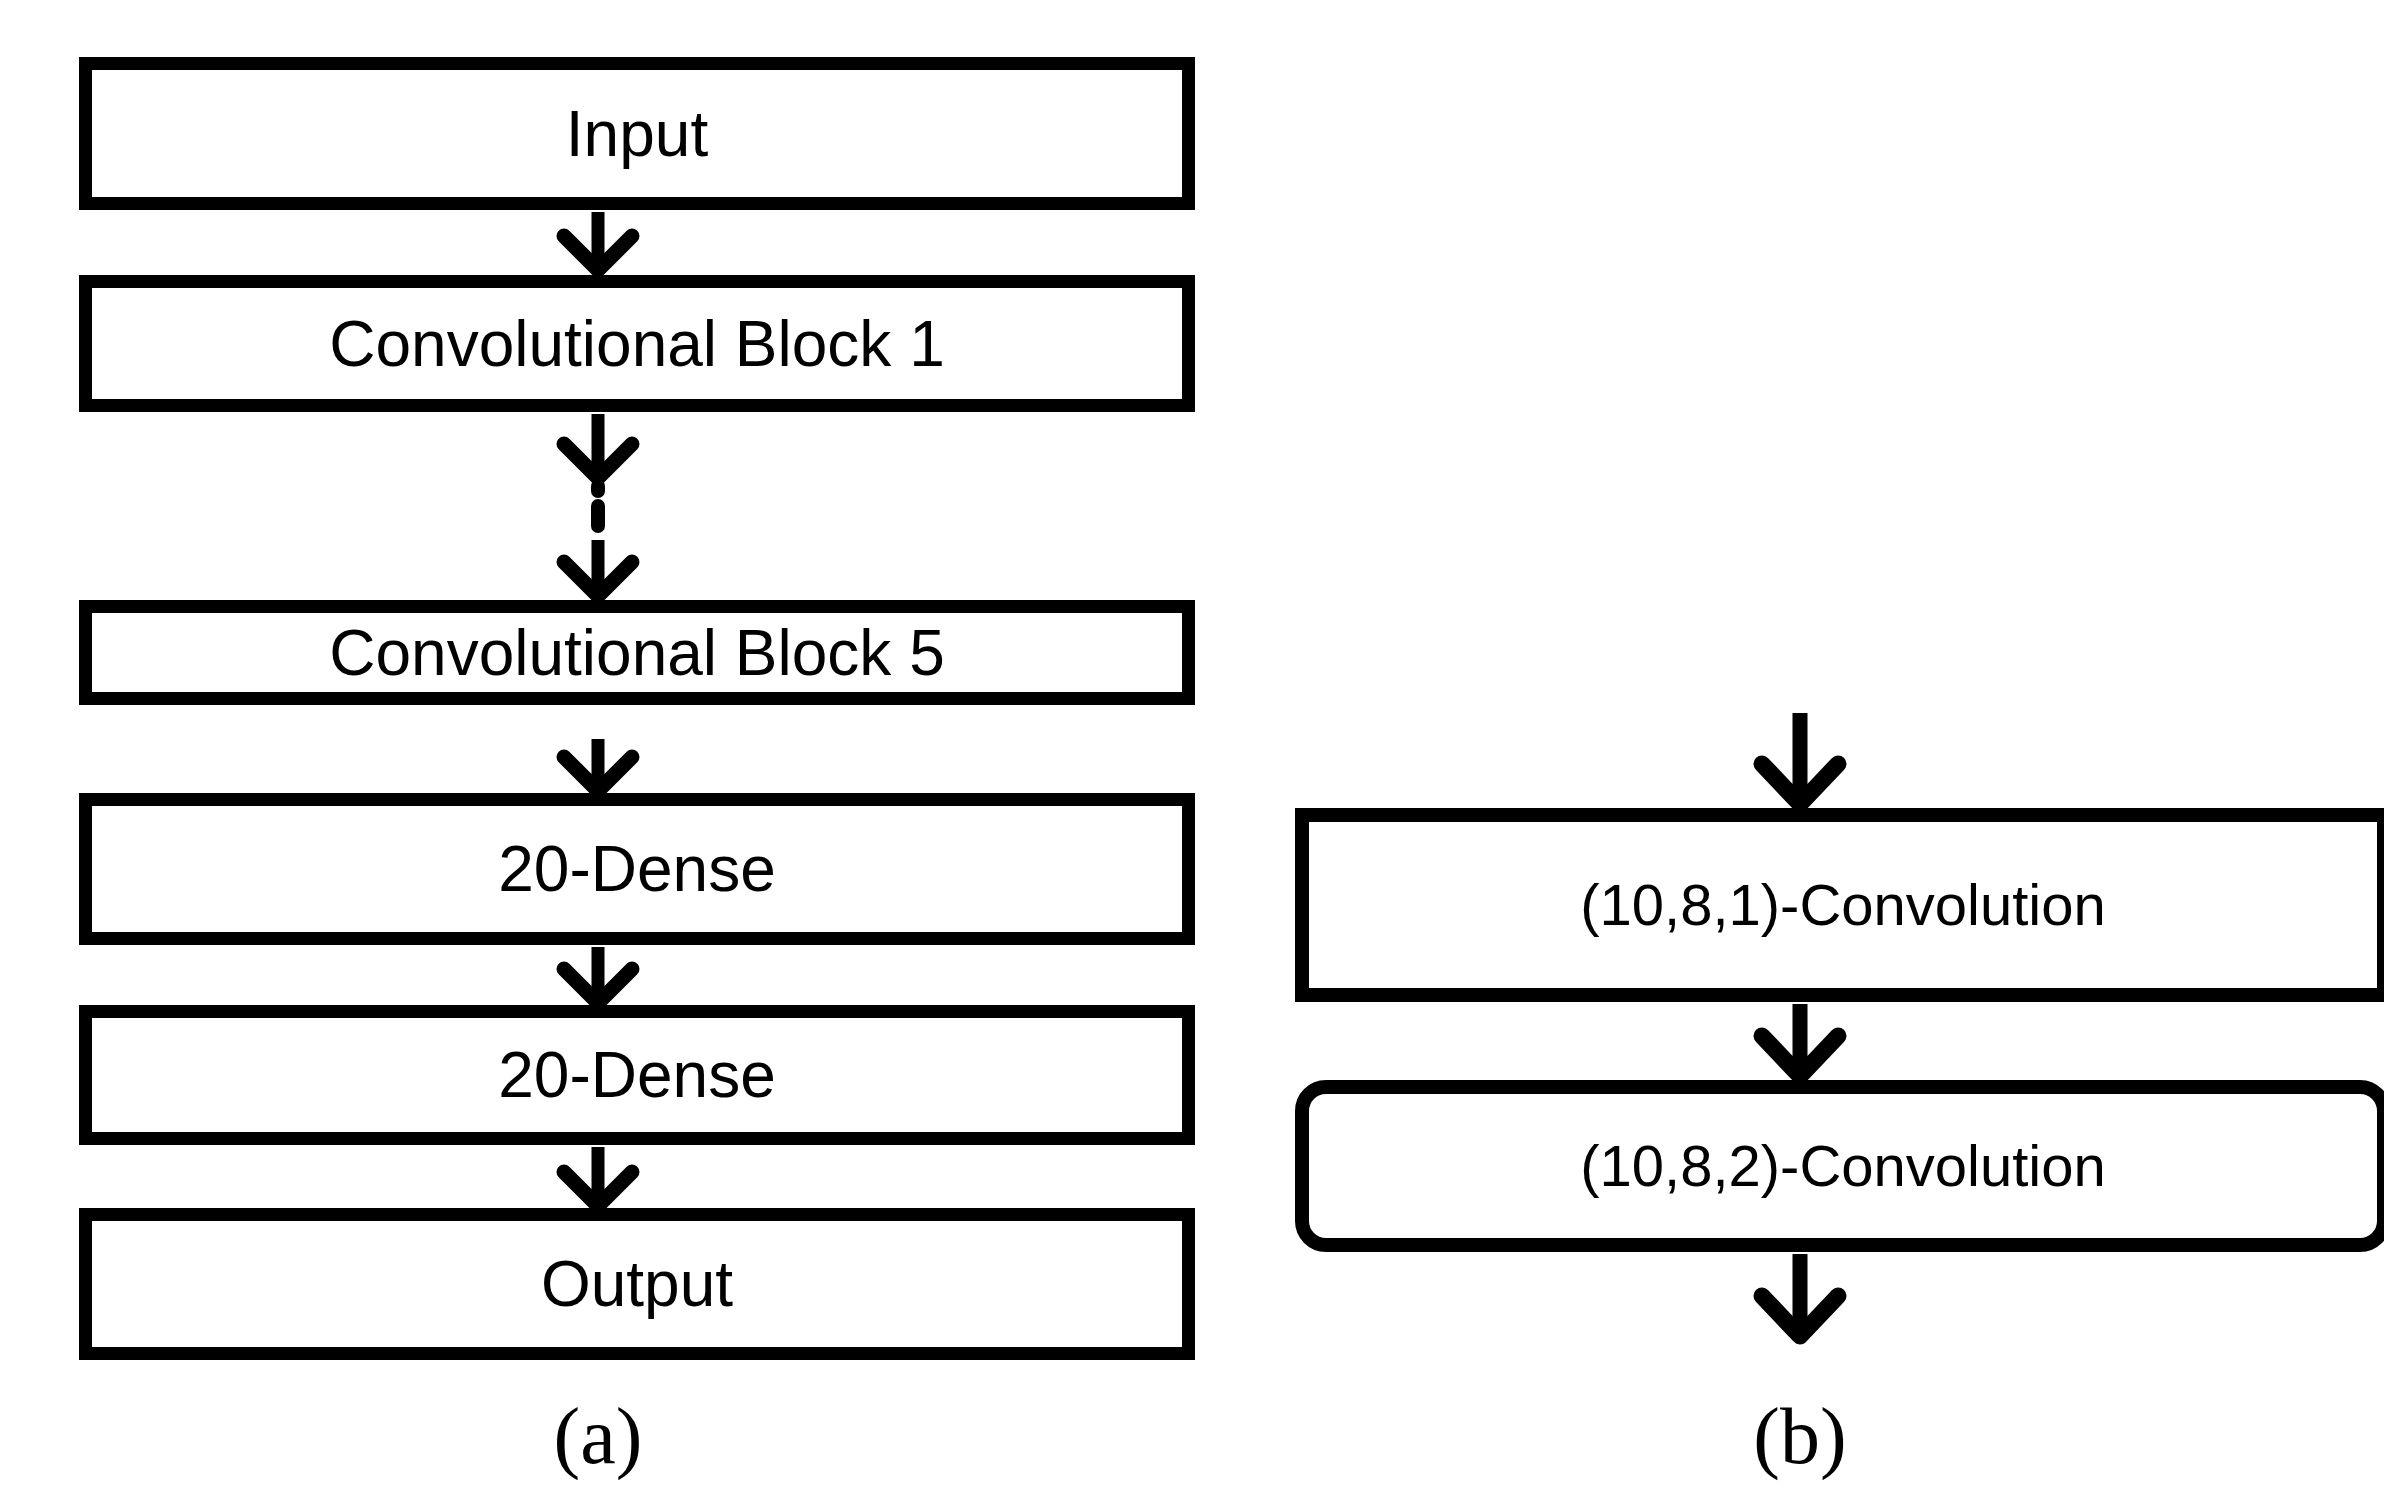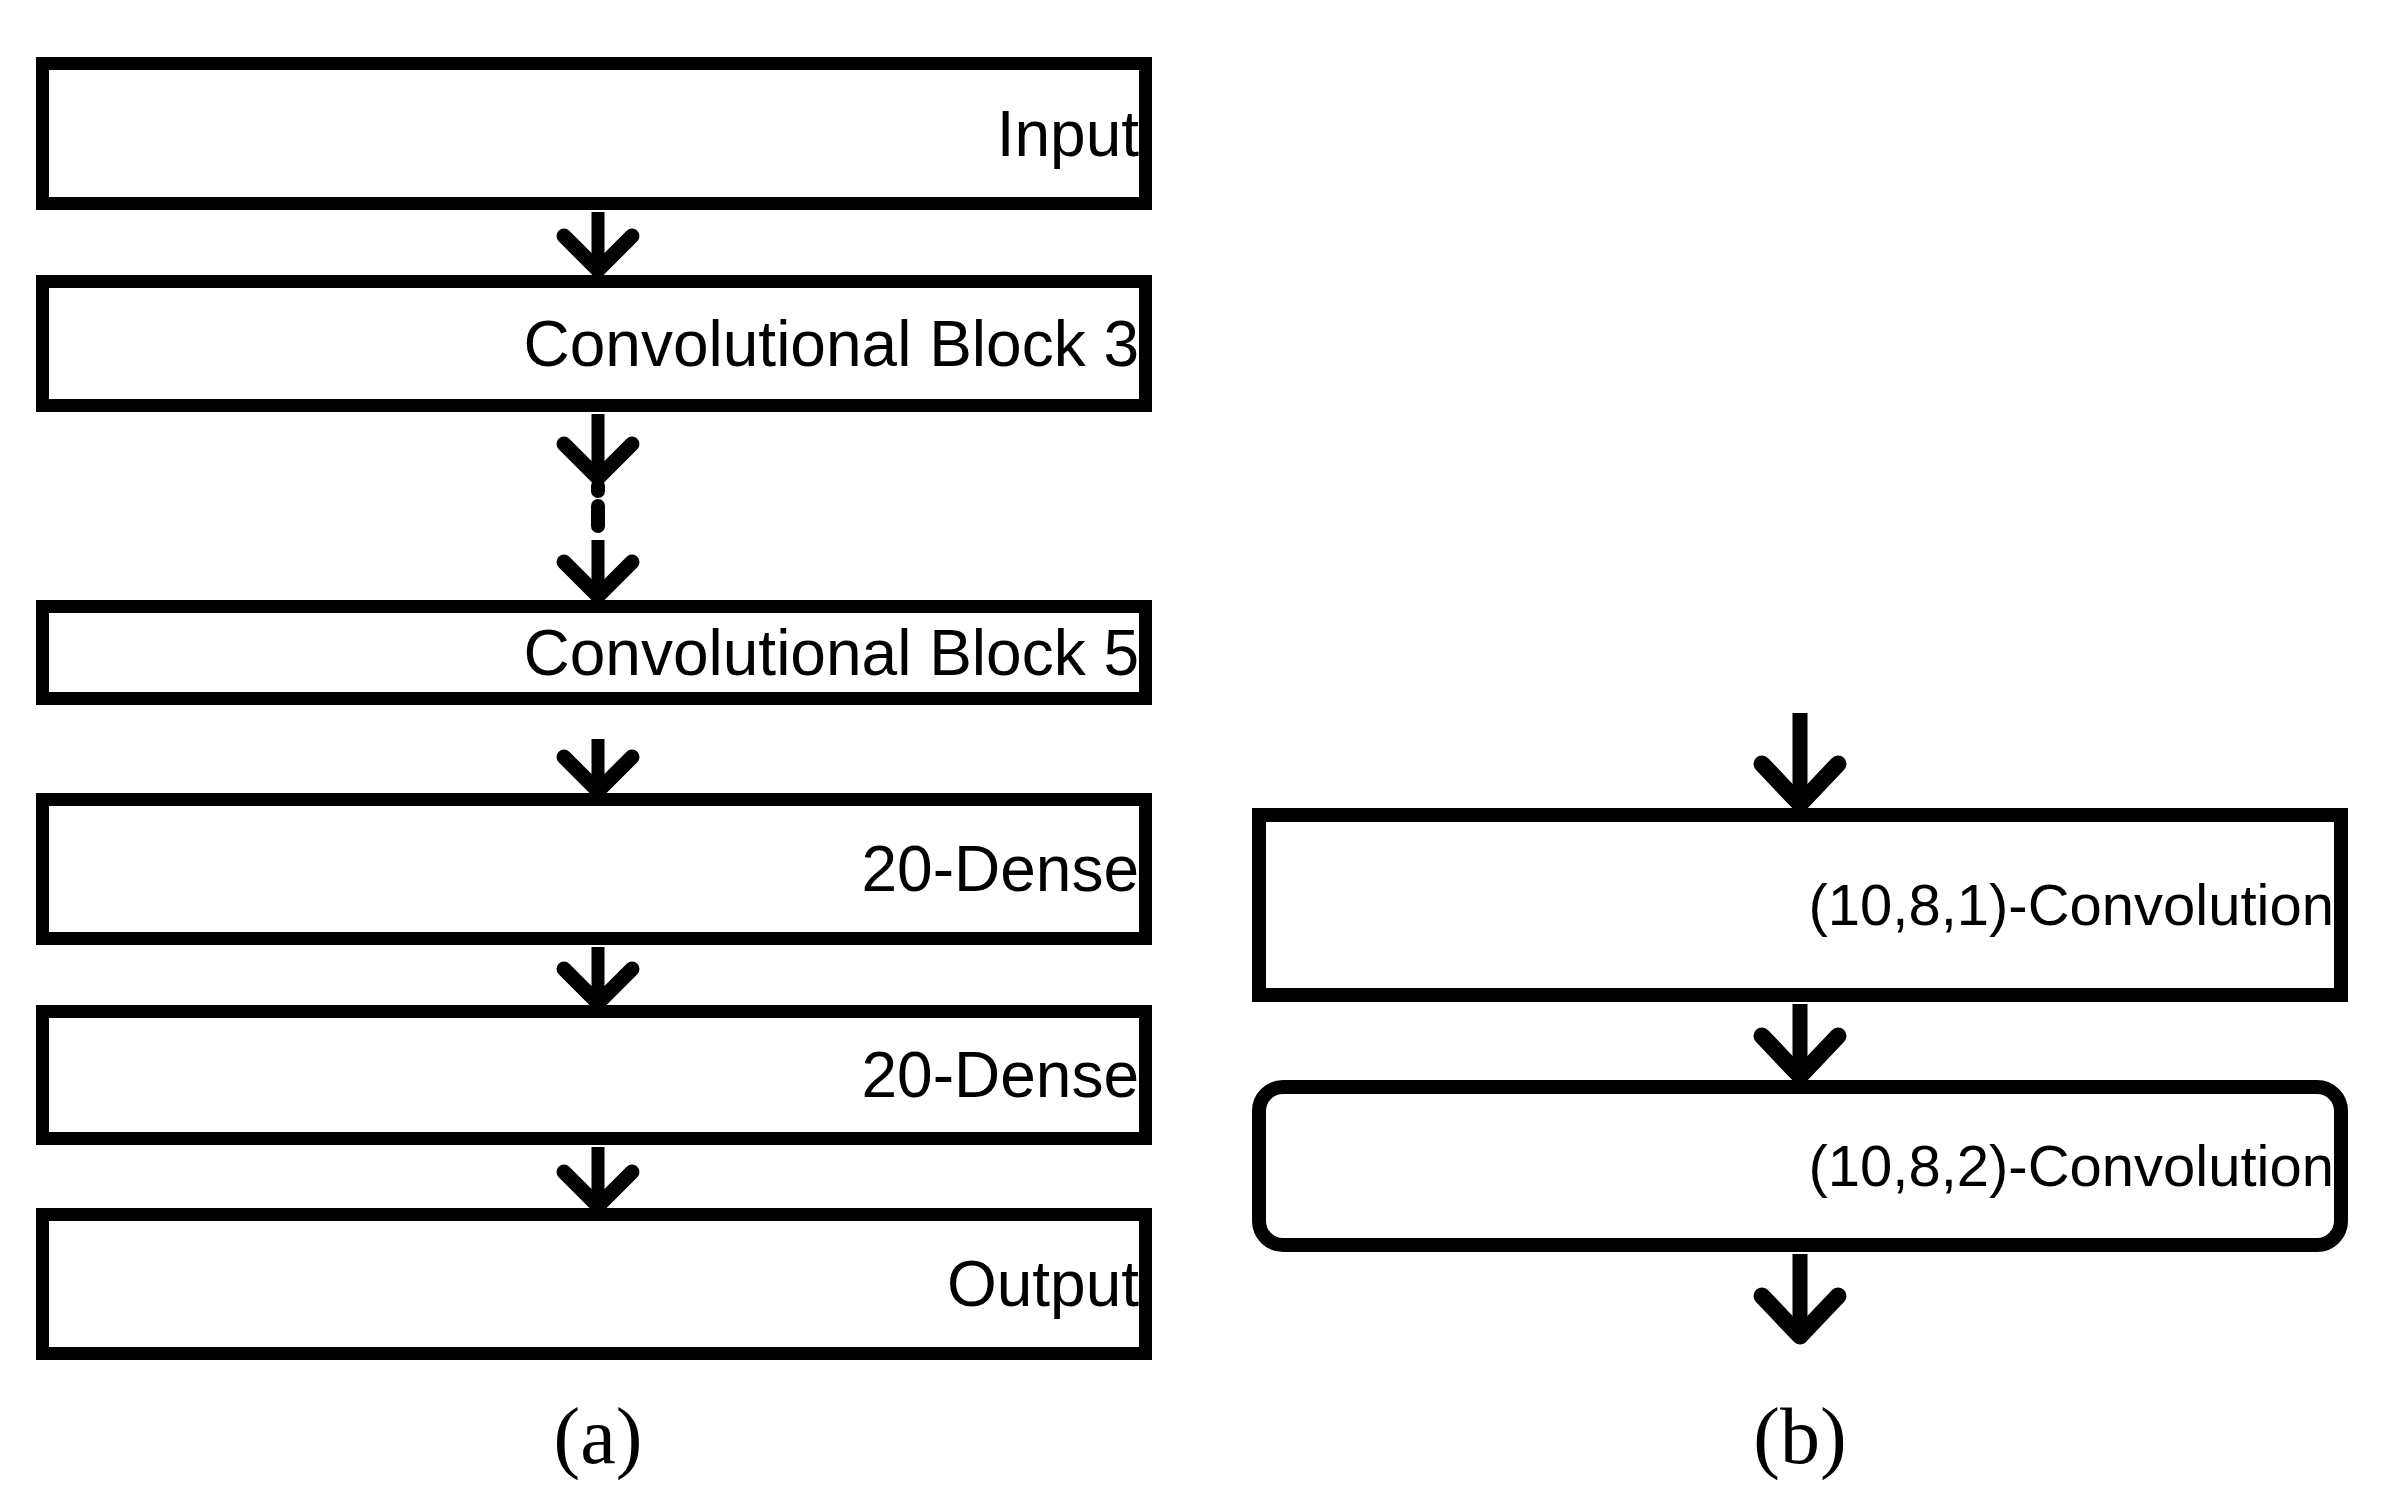--- a/index.html
+++ b/index.html
@@ -16,22 +16,23 @@
     color: #000000;
     overflow: hidden;
   }
   .flow-box {
     position: absolute;
     box-sizing: border-box;
     background: #ffffff;
     border: 13px solid #000000;
     display: flex;
     align-items: center;
-    justify-content: flex-end;
+    justify-content: center;
     text-align: center;
+    margin-left: 43px;
   }
   .flow-box .box-label {
     font-size: 64px;
     line-height: 1;
     color: #000000;
     white-space: nowrap;
   }
   
   .col-a { left: 36px; width: 1116px; }
   .box-input   { top: 57px;   height: 153px; }
@@ -68,21 +69,21 @@
 </head>
 <body>
 
 <div class="figure-canvas">
 
   <div class="flow-box col-a box-input">
     <span class="box-label">Input</span>
   </div>
 
   <div class="flow-box col-a box-conv1">
-    <span class="box-label">Convolutional Block 3</span>
+    <span class="box-label">Convolutional Block 1</span>
   </div>
 
   <div class="flow-box col-a box-conv5">
     <span class="box-label">Convolutional Block 5</span>
   </div>
 
   <div class="flow-box col-a box-dense1">
     <span class="box-label">20-Dense</span>
   </div>
 

